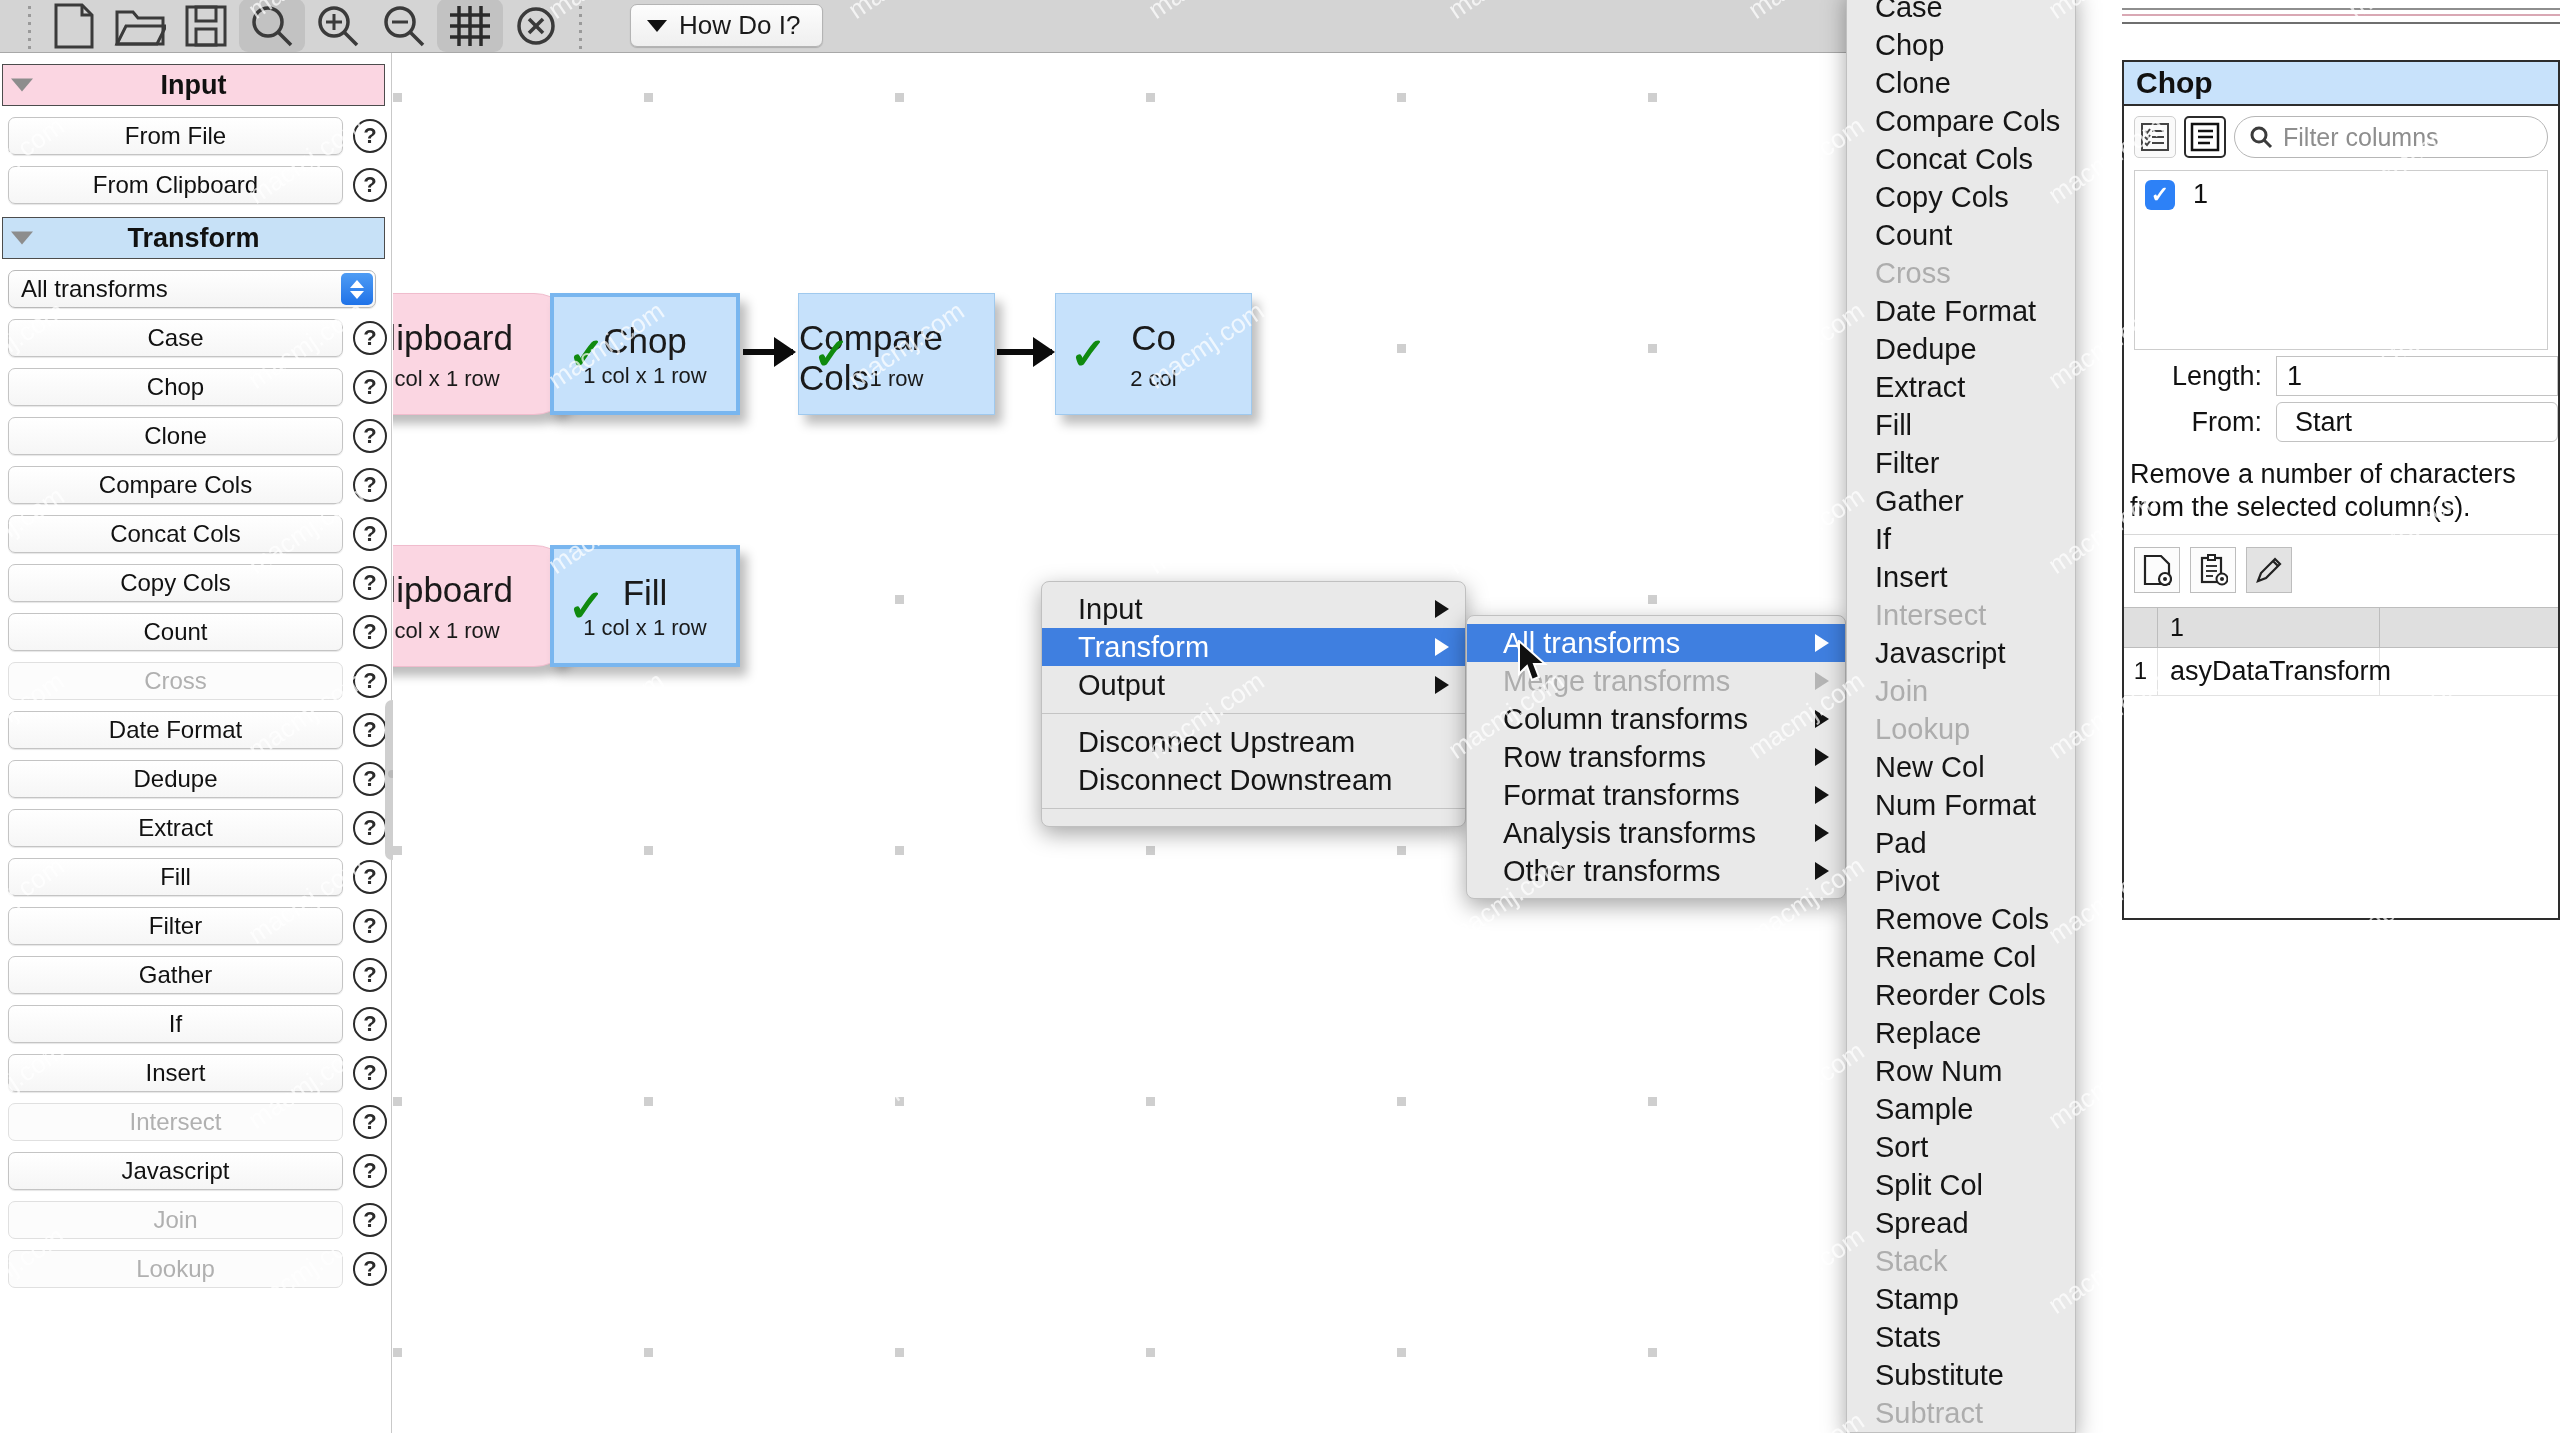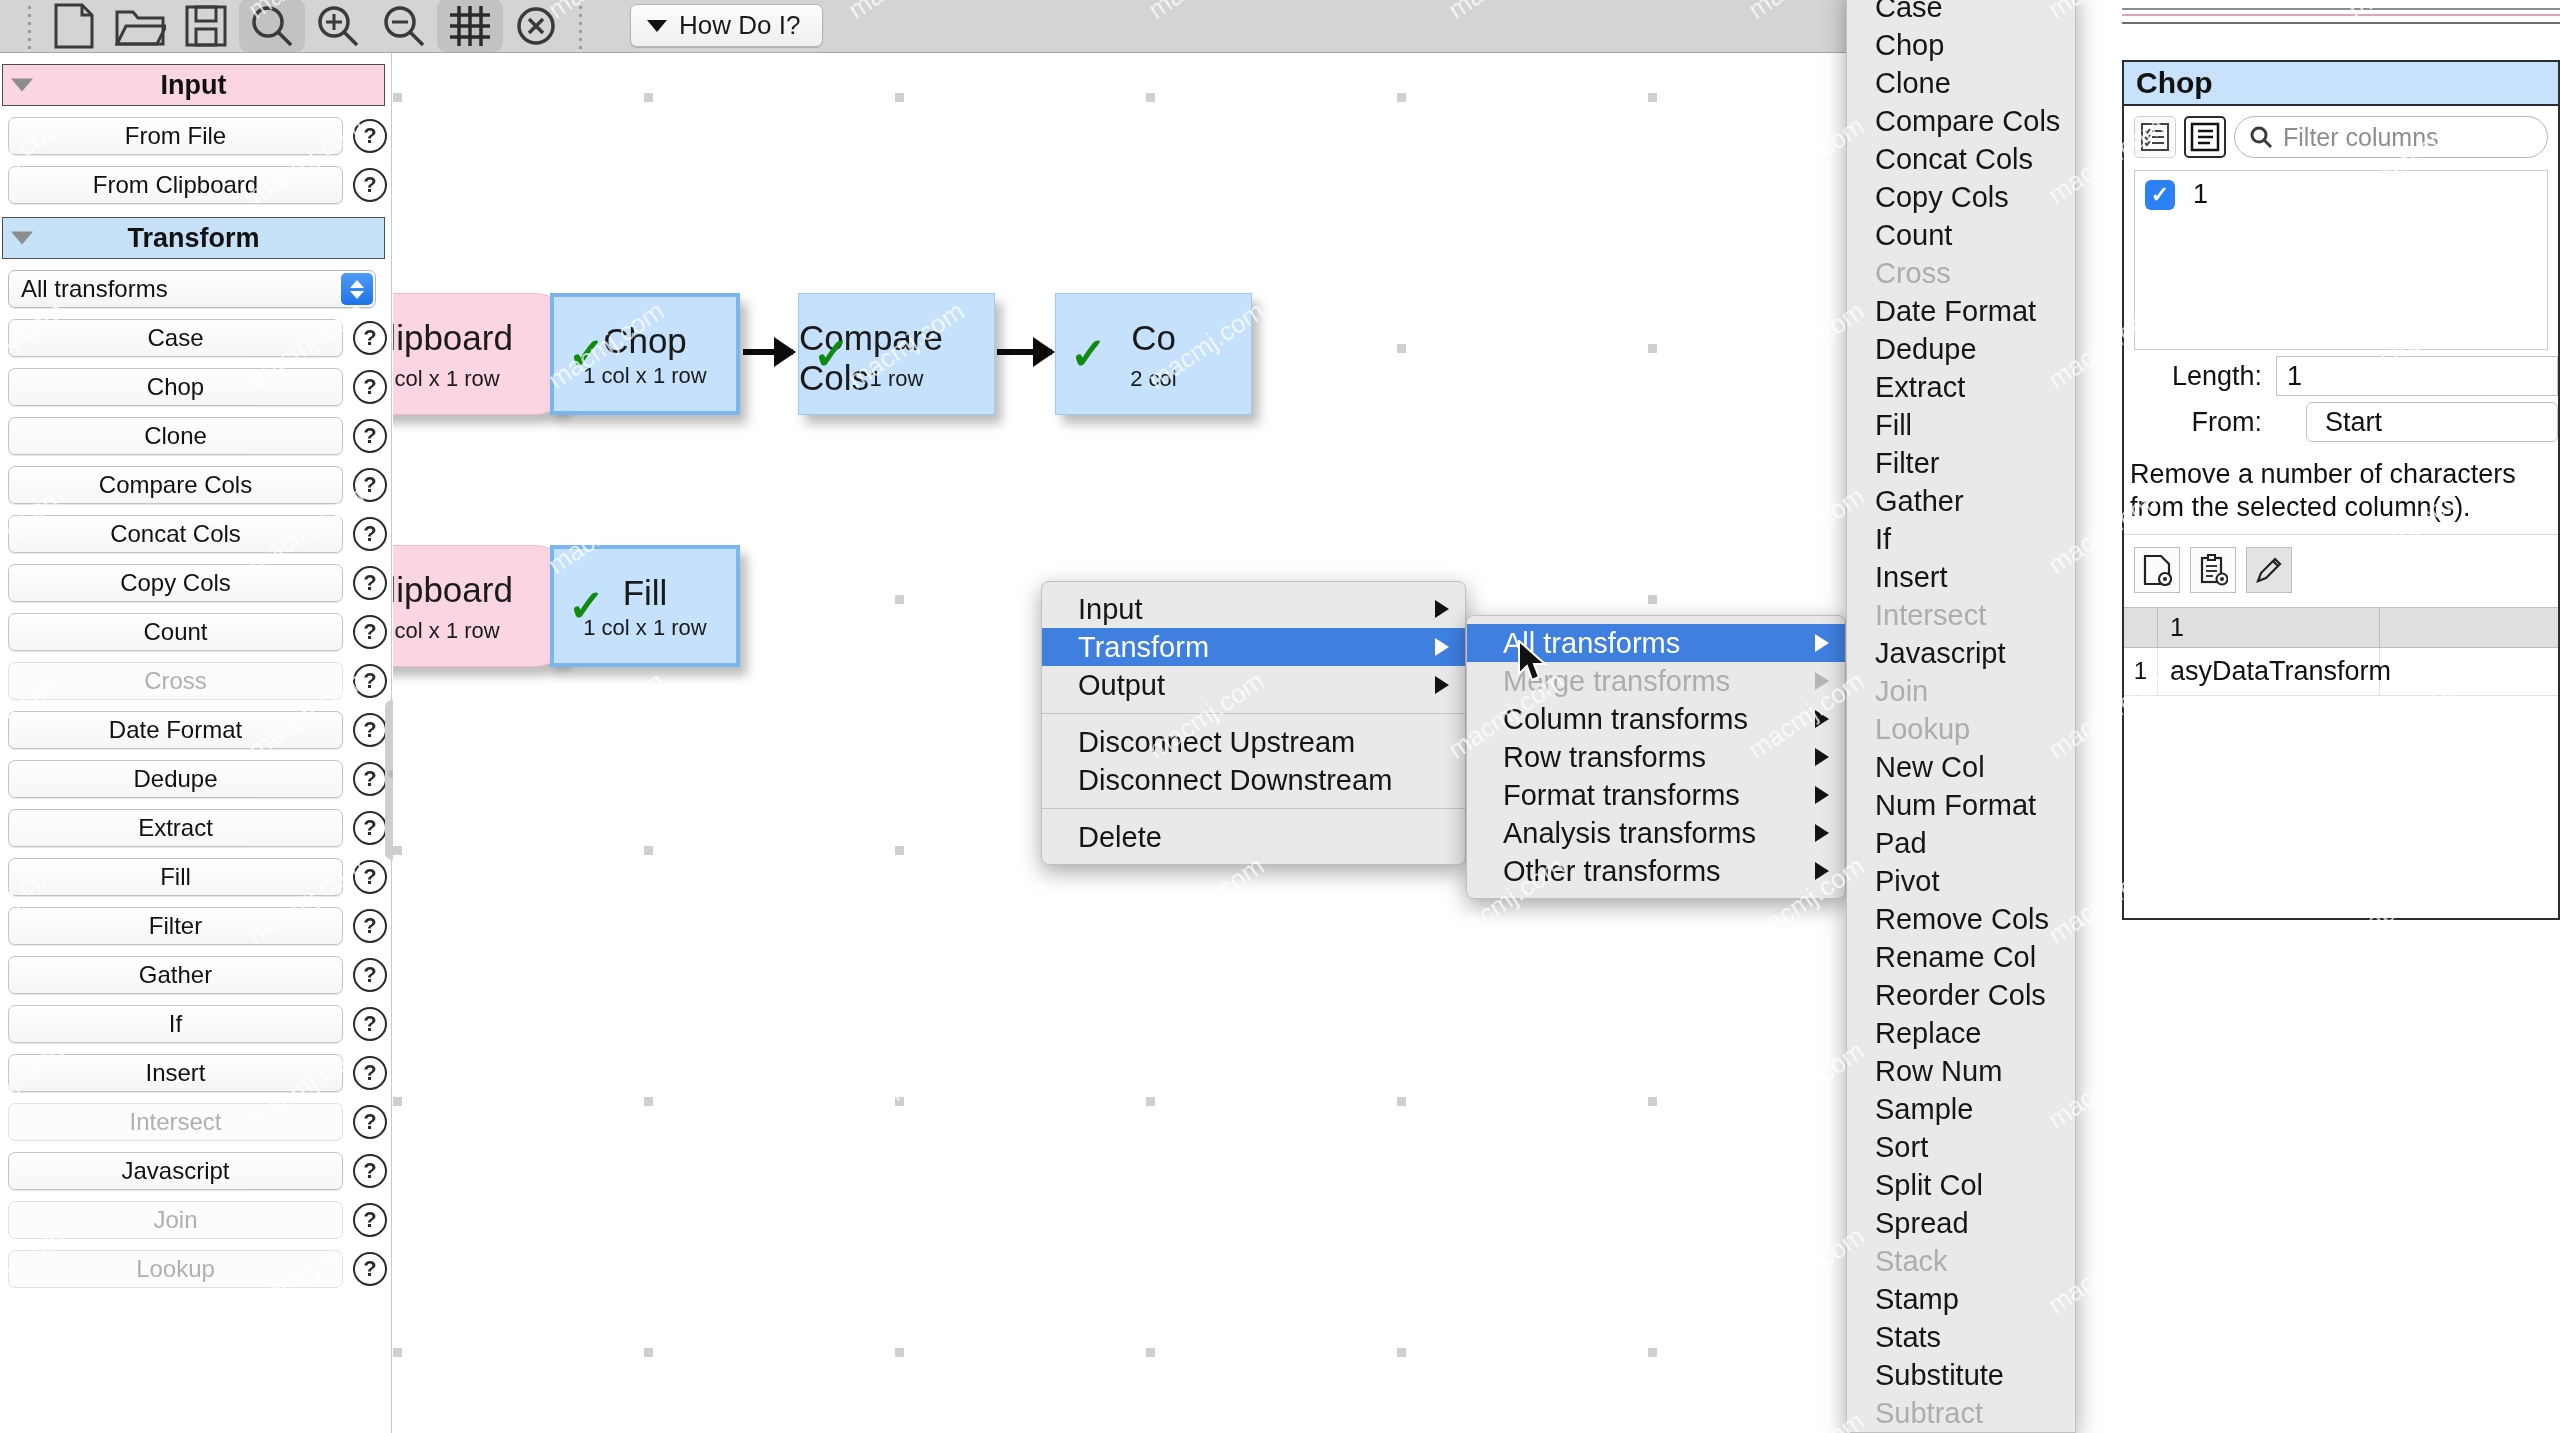--- a/index.html
+++ b/index.html
@@ -292,21 +292,21 @@
     color: #fff; font-size: 22px; font-weight: bold;
   }
   .rp-selinfo { padding: 14px 0 6px 10px; font-size: 27px; color: #111; }
   .rp-field { display: flex; align-items: center; margin: 6px 0; padding-right: 0; }
   .rp-field .lbl { width: 152px; text-align: right; padding-right: 14px; font-size: 27px; color: #111; }
   .rp-field .inp {
     flex: 1; height: 40px; border: 1px solid #c2c2c2; background: #fff;
     display: flex; align-items: center; padding-left: 10px;
     font-size: 27px; color: #111;
   }
-  .rp-field .inp.dd { border-radius: 6px; padding-left: 18px; margin-left: 30px; }
+  .rp-field .inp.dd { border-radius: 6px; padding-left: 18px; }
   .rp-desc { padding: 10px 0 10px 6px; font-size: 27px; color: #111; line-height: 1.22; }
   .rp-actionrow { display: flex; gap: 10px; padding: 12px 0 10px 10px; border-top: 1px solid #d8d8d8; }
   .rp-act { width: 46px; height: 46px; border: 1px solid #bdbdbd; background: #fcfcfc; display:flex; align-items:center; justify-content:center;}
   .rp-act.on { background: #e3e3e3; }
   .rp-table { margin-top: 4px; border-top: 1px solid #bdbdbd; }
   .rp-th {
     display: flex; height: 40px; background: #dfdfdf;
     border-bottom: 1px solid #bdbdbd; font-size: 25px; color: #111;
   }
   .rp-th .c0 { width: 34px; border-right: 1px solid #bdbdbd; }
@@ -613,23 +613,20 @@
         <span class="sub"></span>
       </div>
       <div class="msep"></div>
       <div class="mi">
         <span>Disconnect Upstream</span>
       </div>
       <div class="mi">
         <span>Disconnect Downstream</span>
       </div>
       <div class="msep"></div>
-      <div class="mi">
-        <span>Delete</span>
-      </div>
     </div>
 
   <div class="menu" id="submenu" style="left:1466px; top:615px; width:380px;">
       <div class="mi sel">
         <span>All transforms</span>
         <span class="sub"></span>
       </div>
       <div class="mi dis">
         <span>Merge transforms</span>
         <span class="sub"></span>

